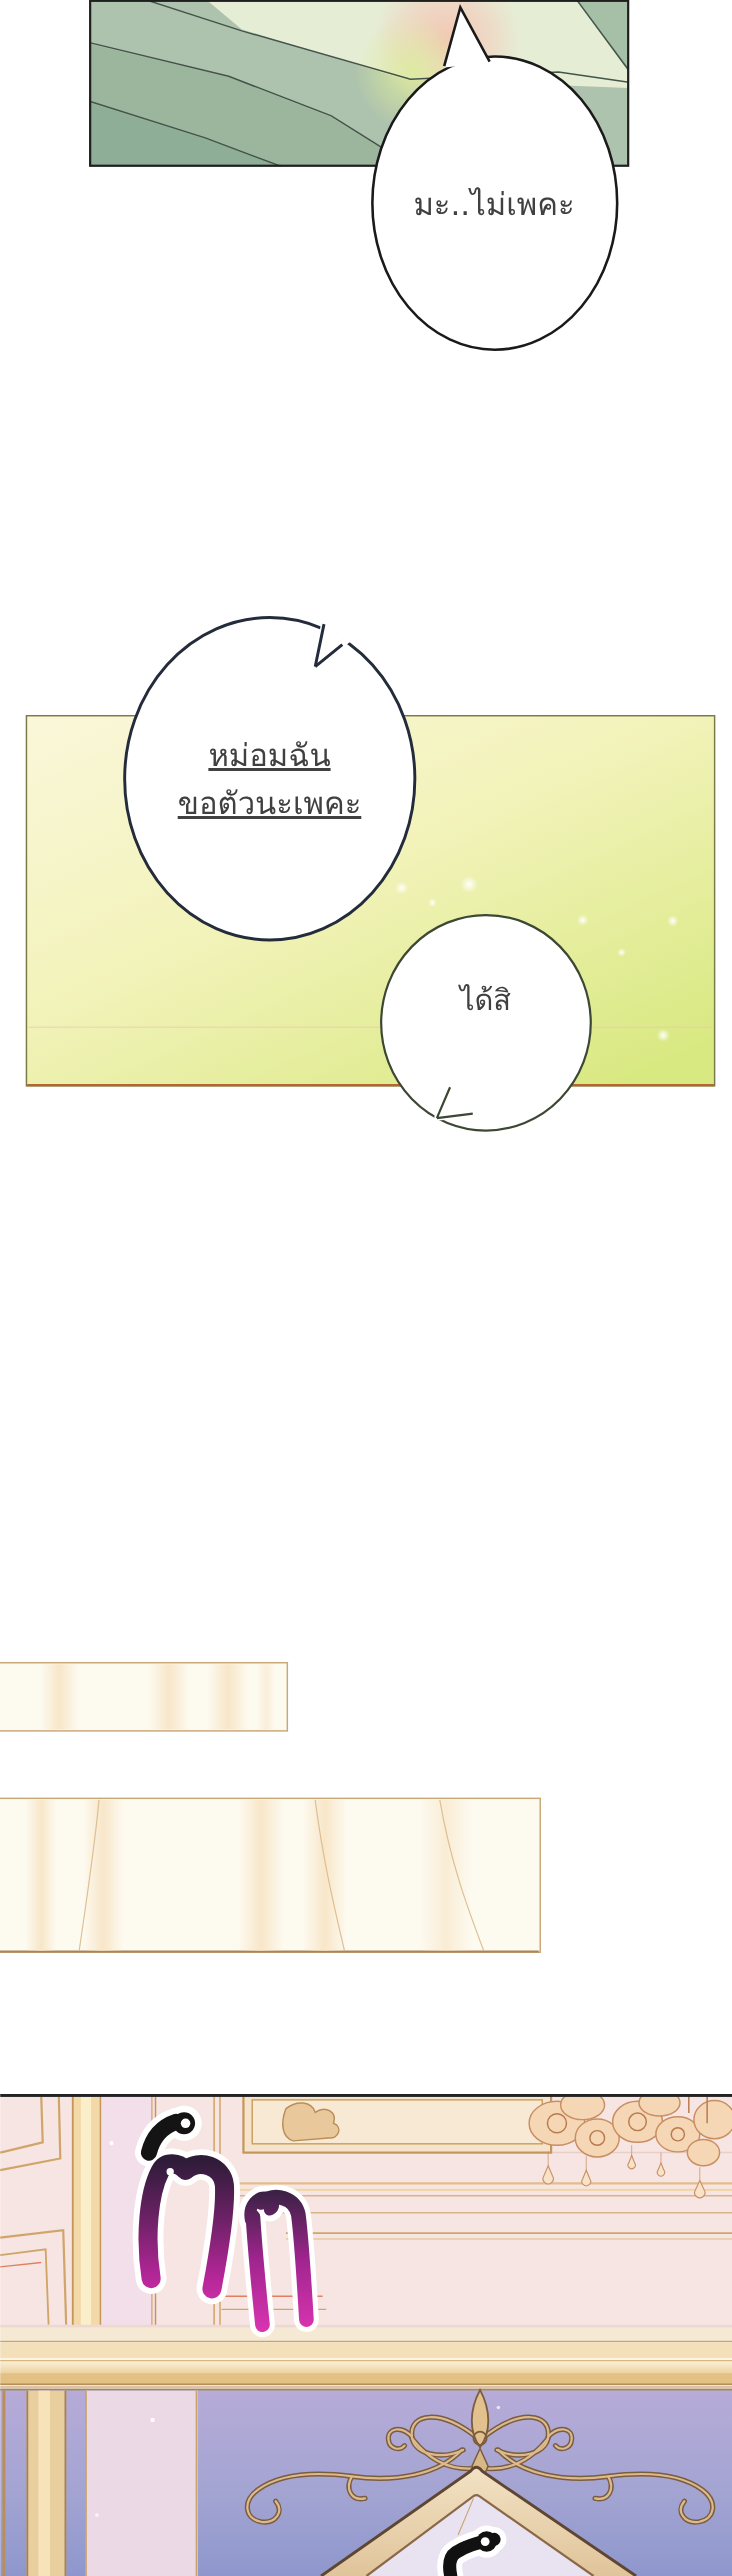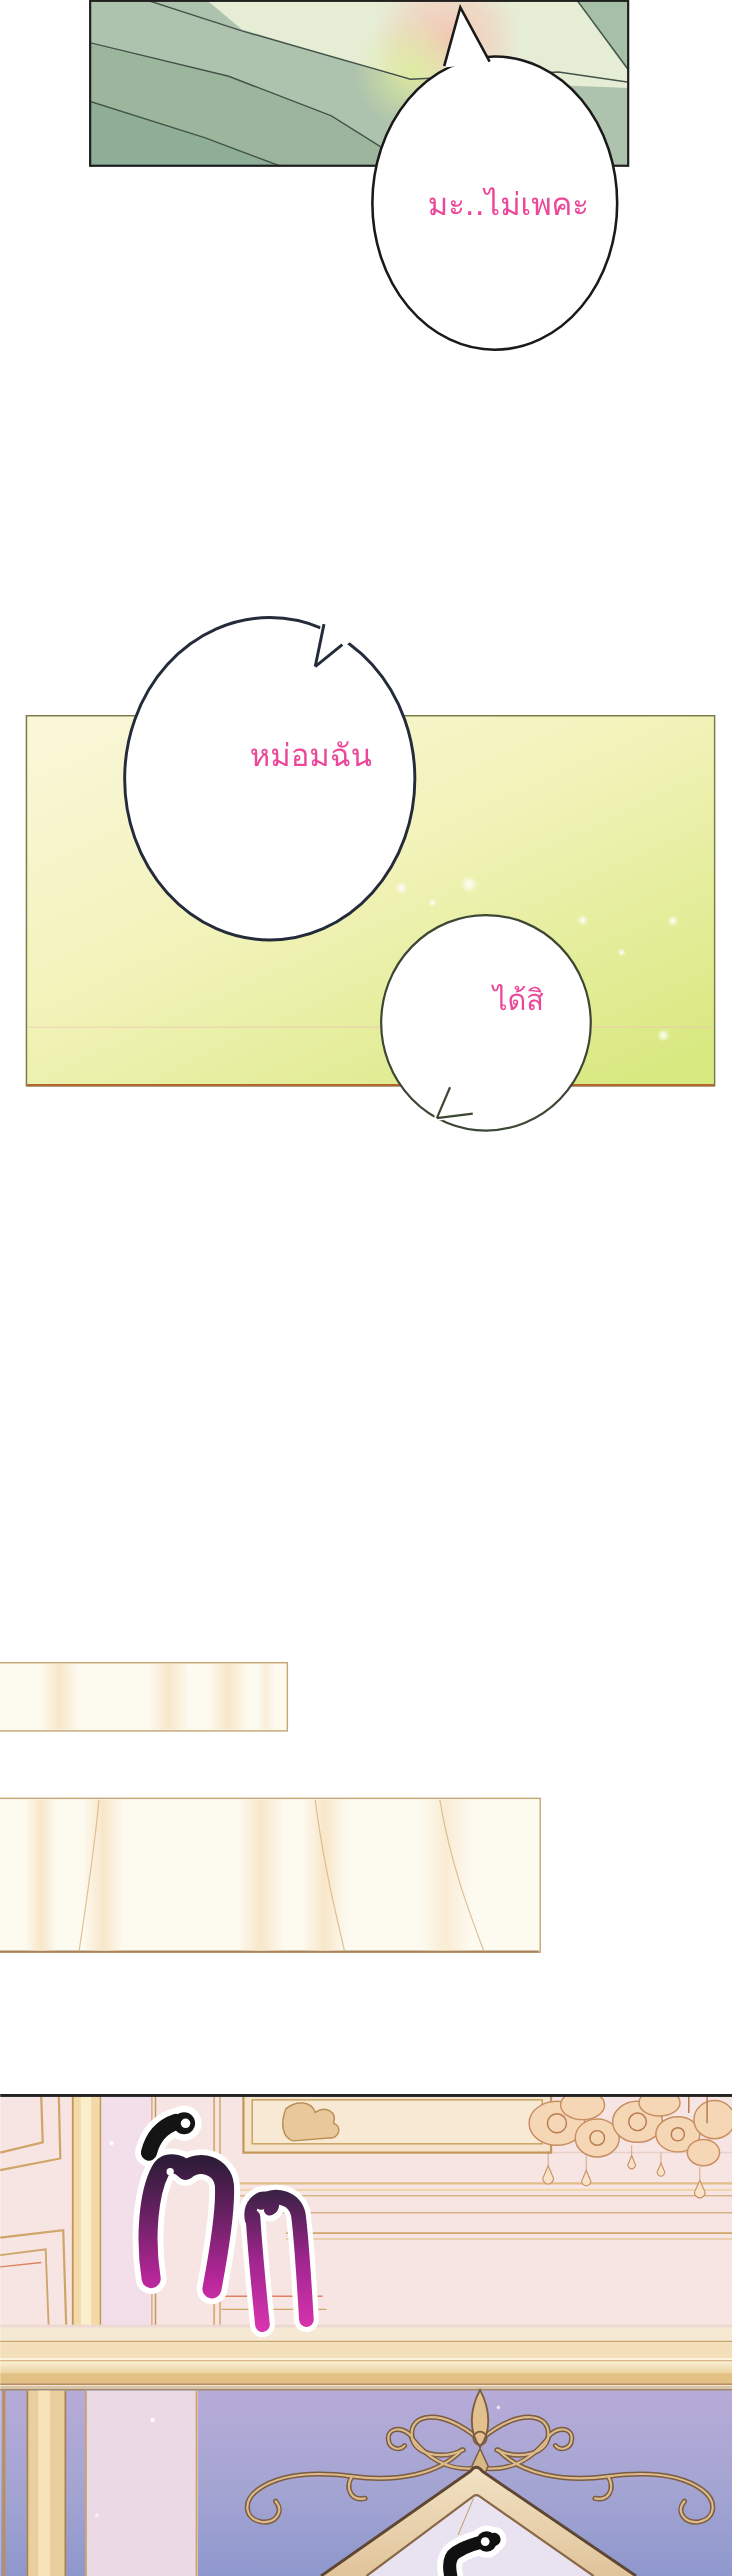--- a/index.html
+++ b/index.html
@@ -1,19 +1,19 @@
 <!DOCTYPE html>
 <html style="font-size:11.7px"><head>
 <meta charset="utf-8">
 <style>
   html,body{margin:0;padding:0;background:#ffffff;}
   .page{position:relative;width:733px;height:2576px;background:#ffffff;overflow:hidden;
         font-family:"DejaVu Sans","Liberation Sans",sans-serif;}
   .abs{position:absolute;}
-  .bubble-text{position:absolute;color:#ec4899;text-align:right;
+  .bubble-text{position:absolute;color:#404040;text-align:center;
                font-family:"DejaVu Sans","Liberation Sans",sans-serif;
                font-weight:500;line-height:1.55;white-space:nowrap;}
   .sfx-hidden{position:absolute;opacity:0;pointer-events:none;font-size:7.3px;}
   svg{display:block;}
 </style>
 </head>
 <body>
 
 <div class="page">
 
@@ -92,22 +92,23 @@
       <polygon points="438,22 478,46 424,88" fill="#ffffff"></polygon>
       <path d="M442,22 L430,80 M430,80 L467,50" fill="none" stroke="#242b3b" stroke-width="4"></path>
     </g>
 
     <g>
       <ellipse cx="663" cy="566" rx="143" ry="147" fill="#ffffff" stroke="#3c4734" stroke-width="3"></ellipse>
       <polygon points="598,648 654,694 592,700" fill="#ffffff"></polygon>
       <path d="M614,654 L596,696 M596,696 L645,690" fill="none" stroke="#3c4734" stroke-width="3"></path>
     </g>
   </svg>
-  <div class="bubble-text" style="left:167px;top:731px;width:205px;font-size:31px;">
+  <div class="bubble-text" style="left:167px;top:731px;width:205px;font-size:31px;text-decoration:underline;">
     <div>หม่อมฉัน</div>
+    <div>ขอตัวนะเพคะ</div>
   </div>
   <div class="bubble-text" style="left:427px;top:978px;width:117px;font-size:29px;">ได้สิ</div>
 
   <svg class="abs" style="left:0;top:1659px;" width="733" height="297" viewBox="0 0 1000 405">
     <defs>
       <linearGradient id="streak" x1="0%" y1="0%" x2="100%" y2="0%">
         <stop offset="0%" stop-color="#f7e4c4" stop-opacity="0"></stop>
         <stop offset="50%" stop-color="#f7e4c4" stop-opacity="0.9"></stop>
         <stop offset="100%" stop-color="#f7e4c4" stop-opacity="0"></stop>
       </linearGradient>

